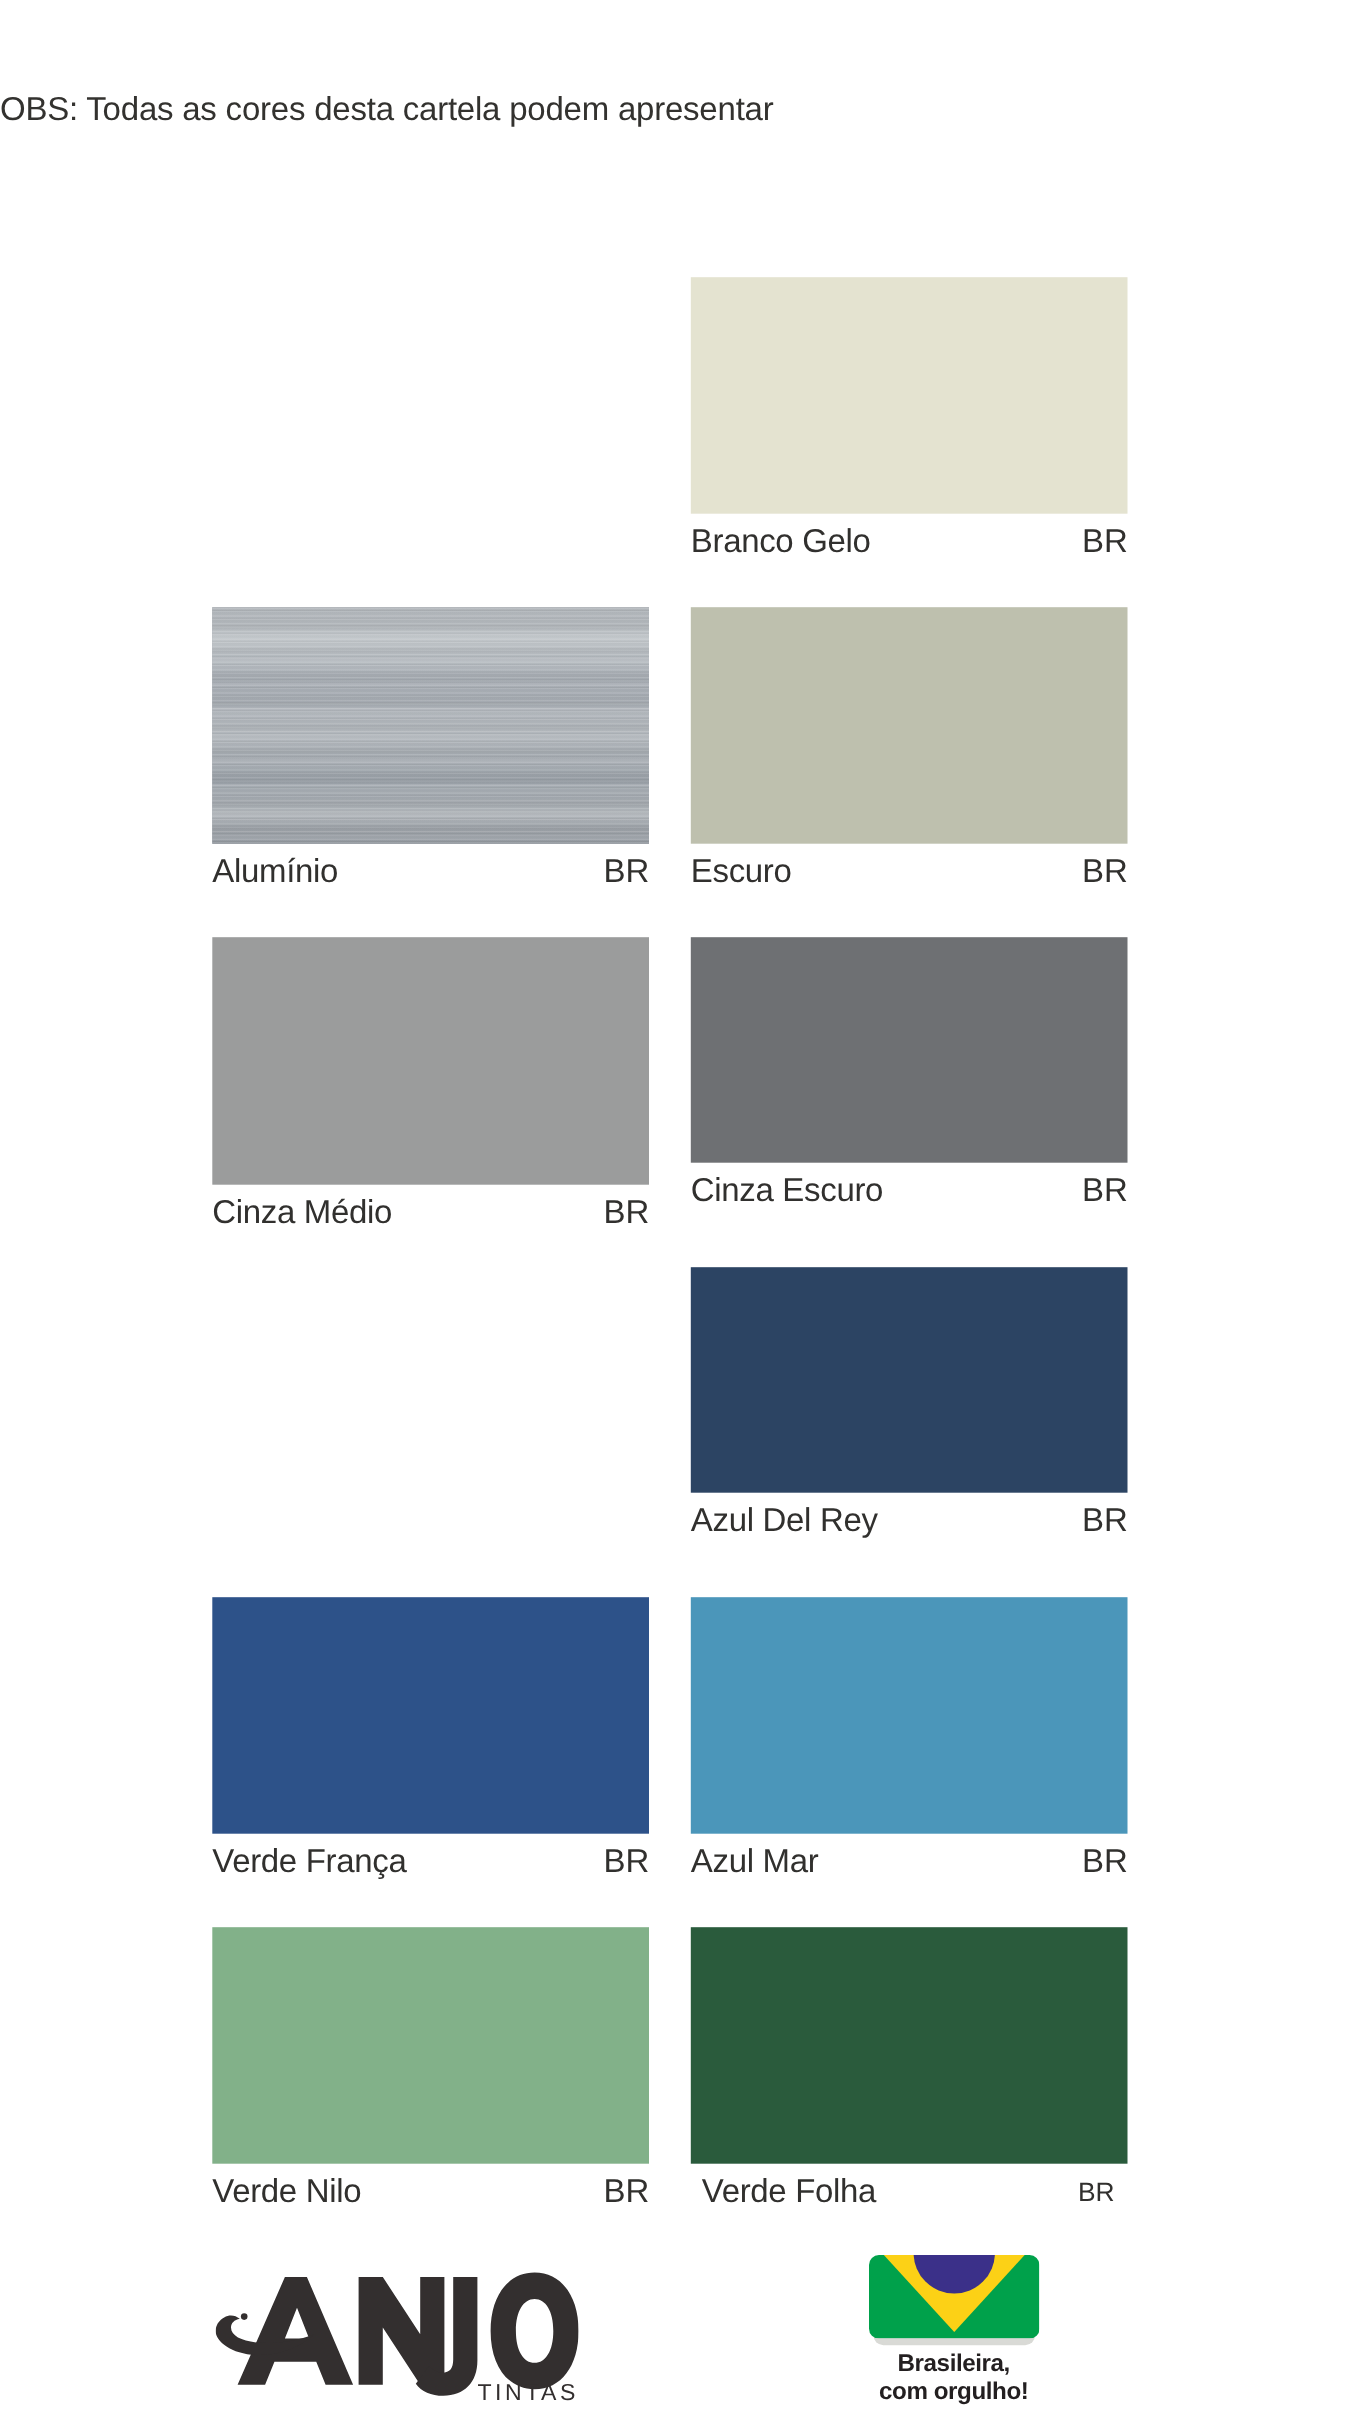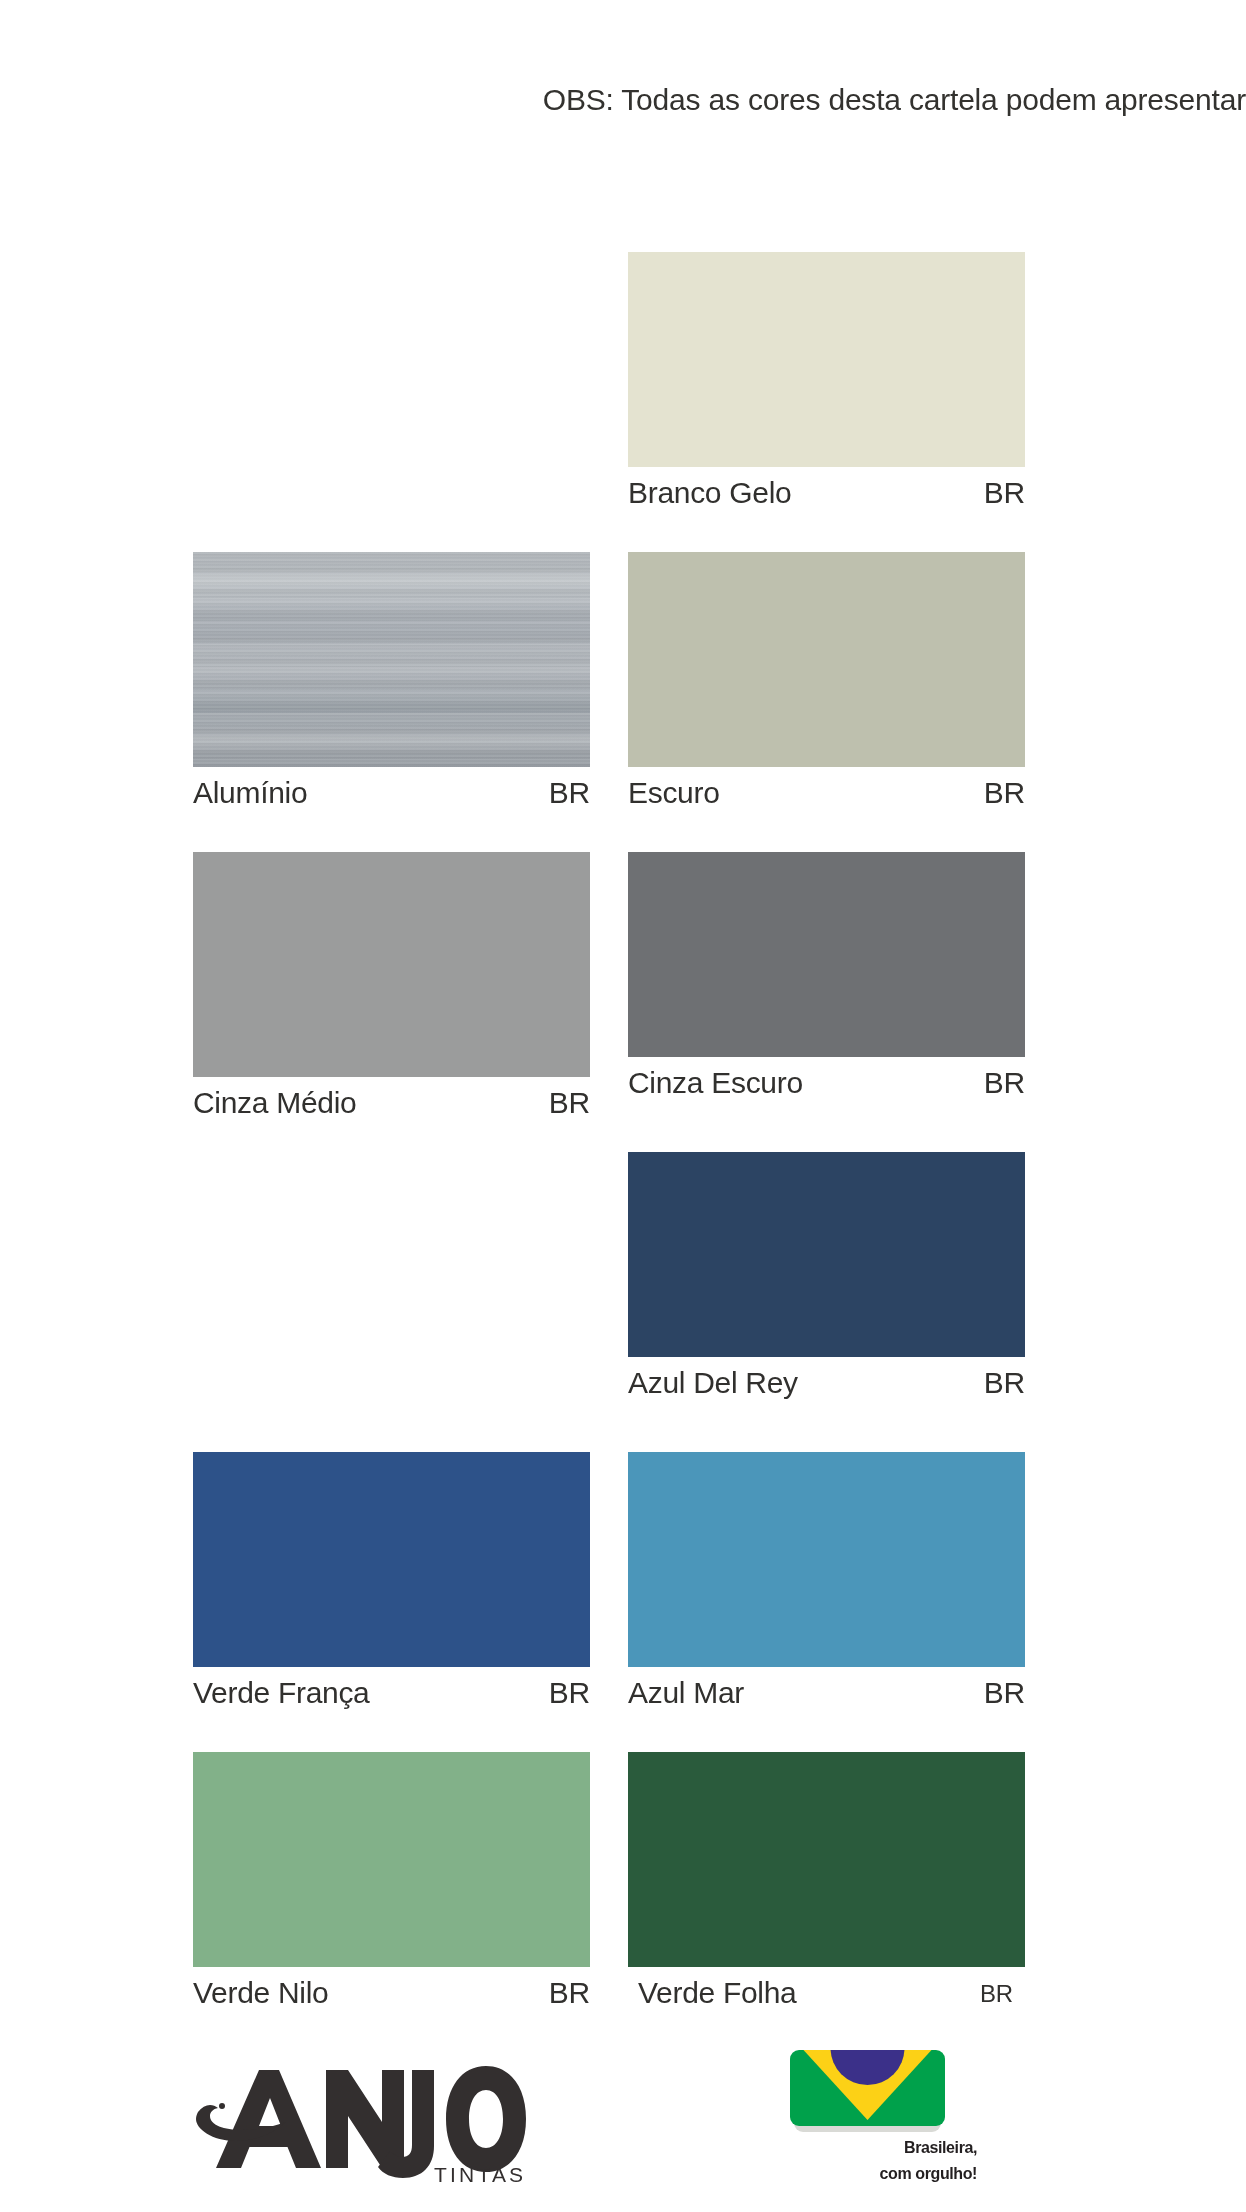--- a/index.html
+++ b/index.html
@@ -15,21 +15,21 @@
     color: #2e2e2e;
     overflow: hidden;
   }
 
   
   .note {
     position: absolute;
     left: 0;
     top: 76px;
     width: 1246px;
-    text-align: right;
+    text-align: left;
     font-size: 30px;
     line-height: 47px;
     color: #33322f;
     letter-spacing: -0.2px;
   }
   .note-line { display: block; }
 
   
   .grid {
     position: absolute;
@@ -163,22 +163,22 @@
     top: 0;
     width: 155px;
     height: 76px;
     border-radius: 9px;
     overflow: hidden;
   }
   .flag-clip svg { display: block; }
 
   .flag-text {
     margin-top: 9px;
-    text-align: right;
-    font-size: 16px;
+    text-align: center;
+    font-size: 22px;
     line-height: 26px;
     font-weight: bold;
     color: #231f20;
     letter-spacing: -0.4px;
   }
   .flag-text span { display: block; }
 </style>
 </head>
 <body>
 

